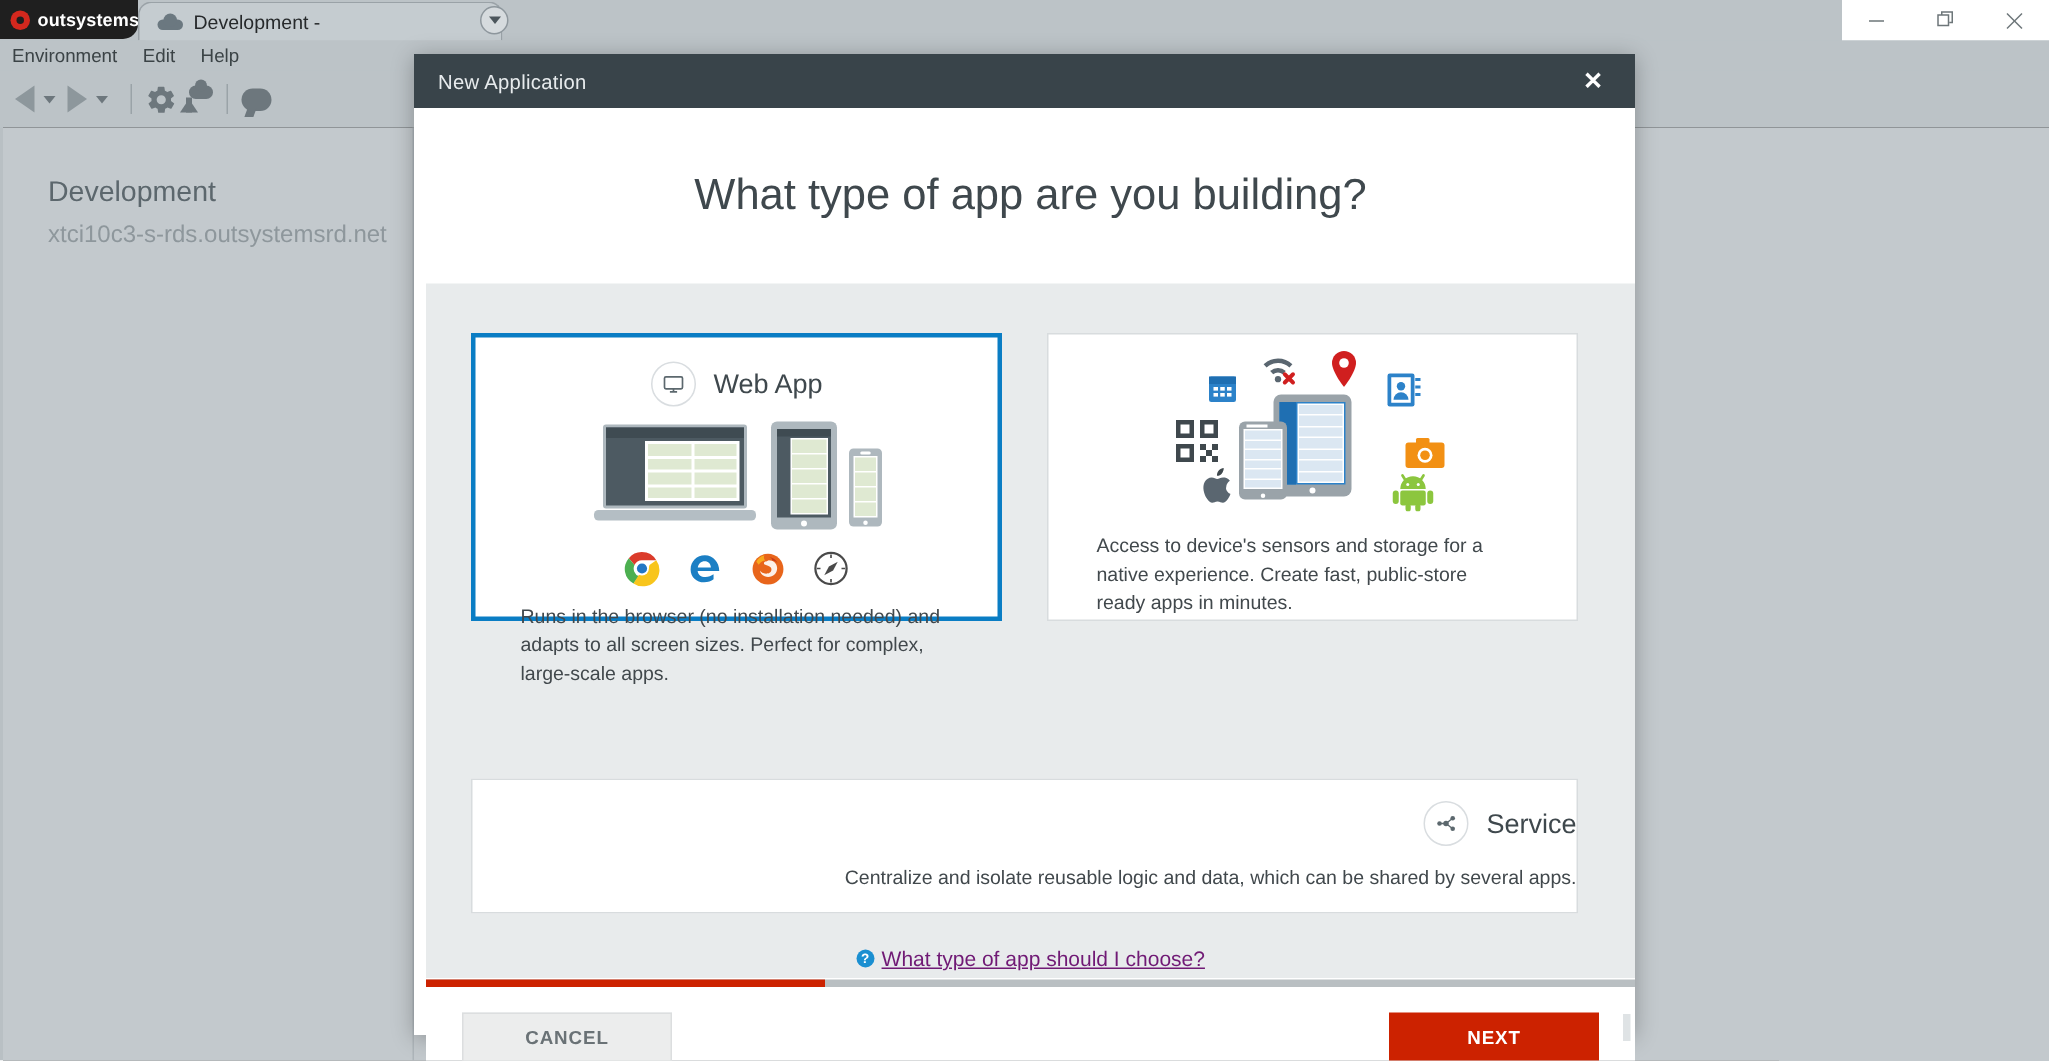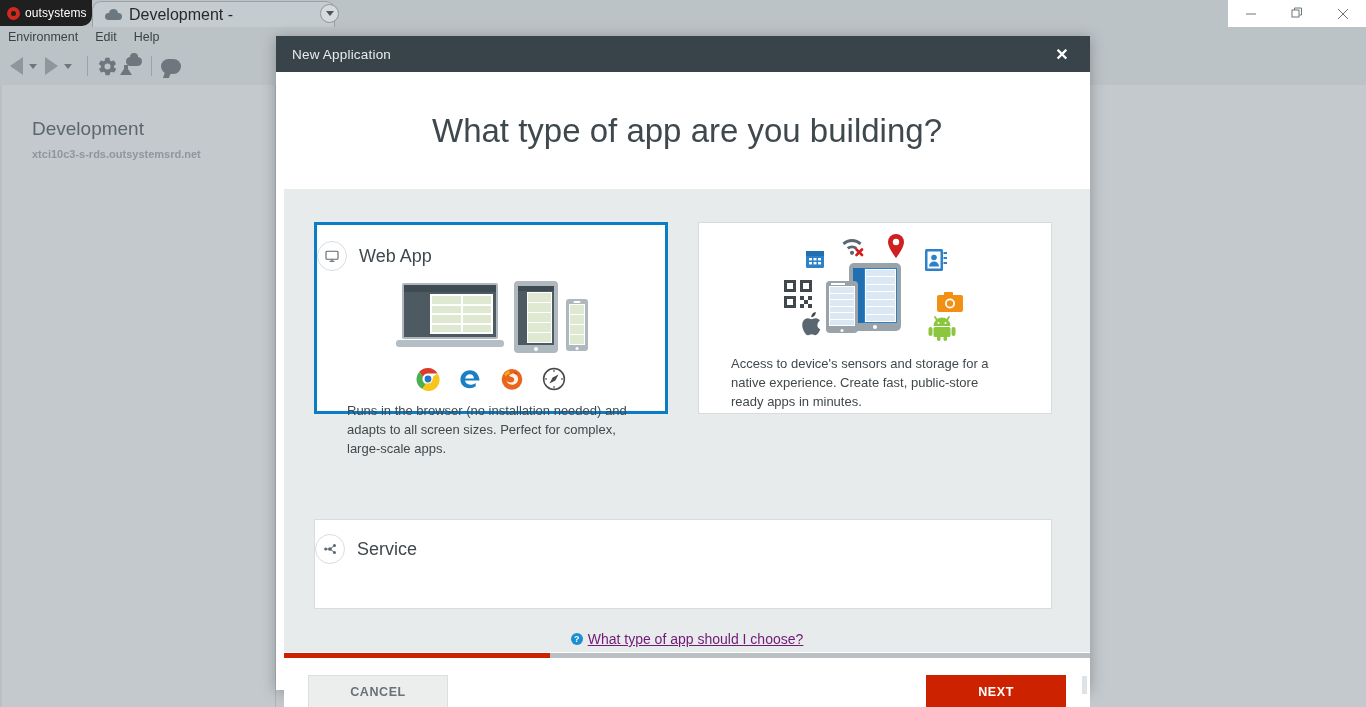--- a/index.html
+++ b/index.html
@@ -29,39 +29,39 @@
     padding-left: 7px;
   }
   .logo-dot {
     width: 13px; height: 13px; border-radius: 50%;
     background: #d4281e; position: relative; flex: none;
   }
   .logo-dot::after {
     content: ""; position: absolute; left: 4px; top: 4px;
     width: 5px; height: 5px; border-radius: 50%; background: #1f1f1f;
   }
-  .logo-text { color: #ffffff; font-size: 12px; font-weight: normal; letter-spacing: .1px; }
+  .logo-text { color: #ffffff; font-size: 12px; font-weight: bold; letter-spacing: .1px; }
 
   .env-tab {
     position: absolute; left: 92px; top: 1px; width: 243px; height: 26px;
     background: #c5ccd0;
     border-radius: 9px 9px 0 0;
     border: 1px solid #9aa2a7; border-bottom: none;
     display: flex; align-items: center; gap: 7px; padding-left: 12px;
   }
   .cloud-icon { width: 17px; height: 11px; position: relative; flex: none; }
   .cloud-icon::before {
     content: ""; position: absolute; left: 0; bottom: 0; width: 17px; height: 7px;
     border-radius: 4px; background: #6b7880;
   }
   .cloud-icon::after {
     content: ""; position: absolute; left: 4px; top: 0; width: 9px; height: 9px;
     border-radius: 50%; background: #6b7880;
   }
-  .env-tab-label { font-size: 16px; color: #26292b; }
+  .env-tab-label { font-size: 13px; color: #26292b; }
 
   .tab-dropdown {
     position: absolute; left: 320px; top: 4px; width: 19px; height: 19px;
     border-radius: 50%; background: #d6dbde; border: 1px solid #8e979d;
     display: flex; align-items: center; justify-content: center;
   }
   .caret-sm {
     width: 0; height: 0; border-left: 4px solid transparent;
     border-right: 4px solid transparent; border-top: 5px solid #4c565c;
   }
@@ -105,21 +105,21 @@
   
   .workspace {
     position: absolute; left: 2px; top: 85px; width: 1365px; height: 622px;
     background: #000000;
   }
   .ws-sidebar {
     position: absolute; left: 0; top: 0; width: 274px; height: 622px;
     background: #c3c9cd; border-right: 1px solid #aeb5ba;
   }
   .ws-title { position: absolute; left: 30px; top: 33px; font-size: 19px; color: #5c676d; }
-  .ws-sub { position: absolute; left: 30px; top: 63px; font-size: 11px; color: #8e979c; font-weight: bold; }
+  .ws-sub { position: absolute; left: 30px; top: 63px; font-size: 16px; color: #8e979c; }
   .ws-right {
     position: absolute; left: 274px; top: 0; width: 1092px; height: 622px;
     background: #c3c9cd;
   }
 
   
   .modal {
     position: absolute; left: 276px; top: 36px; width: 814px; height: 654px;
     background: #ffffff;
     box-shadow: 0 2px 14px rgba(0,0,0,.28);
@@ -141,35 +141,35 @@
   .modal-close {
     position: absolute; right: 10px; top: 0; width: 36px; height: 36px;
     display: flex; align-items: center; justify-content: center;
     color: #ffffff; font-size: 16px; font-weight: bold;
   }
 
   .modal-hero {
     position: absolute; left: 8px; top: 36px; width: 806px; height: 117px;
     background: #ffffff; display: flex; align-items: center; justify-content: center;
   }
-  .hero-title { font-size: 33px; color: #3f484d; font-weight: normal; }
+  .hero-title { font-size: 29px; color: #3f484d; font-weight: normal; }
 
   .modal-body {
     position: absolute; left: 8px; top: 153px; width: 806px; height: 437px;
     background: #e8ebec;
   }
 
   
   .cards-row {
     position: absolute; left: 30px; top: 33px; display: flex; gap: 30px;
   }
   .card {
     width: 354px; height: 192px; background: #ffffff;
     border: 1px solid #d8dcde;
-    display: flex; flex-direction: column; 
+    display: flex; flex-direction: column; align-items: center;
     position: relative;
   }
   .card.selected { border: 3px solid #0a7dc4; }
 
   .card-head {
     display: flex; align-items: center; gap: 12px;
     margin-top: 18px;
   }
   .card.selected .card-head { margin-top: 16px; }
   .card-badge {
@@ -224,21 +224,21 @@
   .mob-phone { position:absolute; left:43px; top:48px; width:32px; height:52px; background:#9aa3a9; border-radius:4px; padding:5px 3px 7px 3px; }
   .mob-phone .scr { width:100%; height:100%; background:#ffffff; display:grid; grid-template-rows:repeat(6,1fr); gap:1px; padding:1px;}
   .mob-phone .scr i { background:#dbe7f2; display:block; }
   .mob-phone .bar { position:absolute; left:5px; top:2px; width:14px; height:2px; background:#ffffff; }
   .mob-phone .home { position:absolute; left:50%; bottom:1px; transform:translateX(-50%); width:3px; height:3px; border-radius:50%; background:#ffffff; }
 
   
   .service-card {
     position: absolute; left: 30px; top: 330px; width: 738px; height: 90px;
     background: #ffffff; border: 1px solid #d8dcde;
-    display: flex; flex-direction: column; align-items: flex-start;
+    display: flex; flex-direction: column; align-items: flex-end;
   }
   .service-head { display:flex; align-items:center; gap:12px; margin-top: 14px; }
   .service-desc { font-size: 13px; color: #41484c; margin-top: 13px; }
 
   
   .help-row {
     position: absolute; left: 8px; top: 590px; width: 806px; height: 26px;
     background: #e8ebec; display:flex; align-items:center; justify-content:center; gap:5px;
   }
   .help-icon {
@@ -605,20 +605,21 @@
               <circle cx="4.6" cy="10" r="1.9" fill="#5c686e"></circle>
               <g stroke="#5c686e" stroke-width="1.2">
                 <line x1="10" y1="10" x2="15.6" y2="5.6"></line>
                 <line x1="10" y1="10" x2="15.6" y2="14.4"></line>
                 <line x1="10" y1="10" x2="4.6" y2="10"></line>
               </g>
             </svg>
           </span>
           <span class="card-title">Service</span>
         </div>
+        <div class="service-desc">Centralize and isolate reusable logic and data, which can be shared by several apps.</div>
       </div>
     </div>
 
     <div class="help-row">
       <span class="help-icon">?</span>
       <a class="help-link" href="#">What type of app should I choose?</a>
     </div>
 
     <div class="progress">
       <div class="progress-fill" style="width: 33%;"></div>

